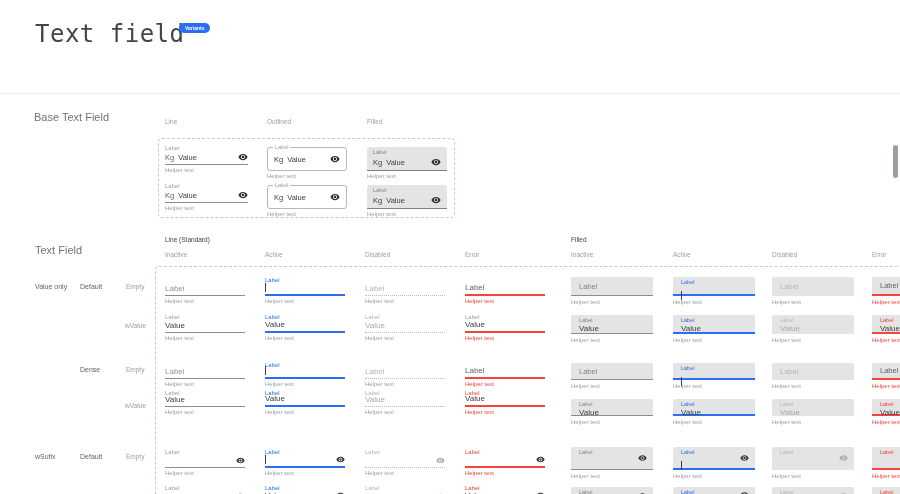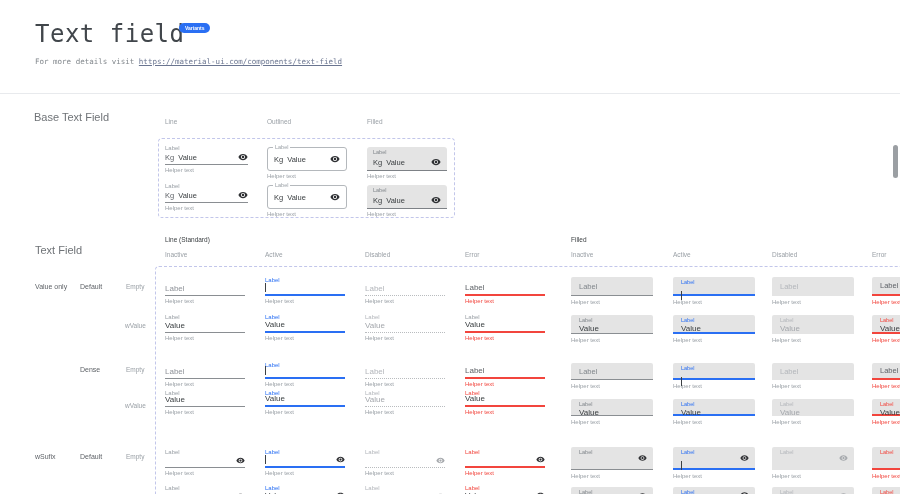--- a/index.html
+++ b/index.html
@@ -73,21 +73,20 @@
         height:24px;padding:2px 6px 0;margin-top:3px;}
   .bfrow{display:flex;align-items:center;gap:4px;font-size:7.5px;color:var(--ink);margin-top:1px;}
 </style>
 </head>
 <body>
 
 <div id="page">
 
   <h1 class="title">Text field</h1>
   <span class="badge">Variants</span>
-  <p class="subtitle"><span>For more details visit </span><a>https://material-ui.com/components/text-field</a></p>
   <div class="divider"></div>
 
   <div class="section-label" style="left:34px;top:111px;">Base Text Field</div>
   <span class="colhead" style="left:165px;top:118px;">Line</span>
   <span class="colhead" style="left:267px;top:118px;">Outlined</span>
   <span class="colhead" style="left:367px;top:118px;">Filled</span>
   <div class="dashed" id="base-dash"></div>
 
   <div class="section-label" style="left:35px;top:244px;">Text Field</div>
   <span class="grouphead" style="left:165px;top:236px;">Line (Standard)</span>

